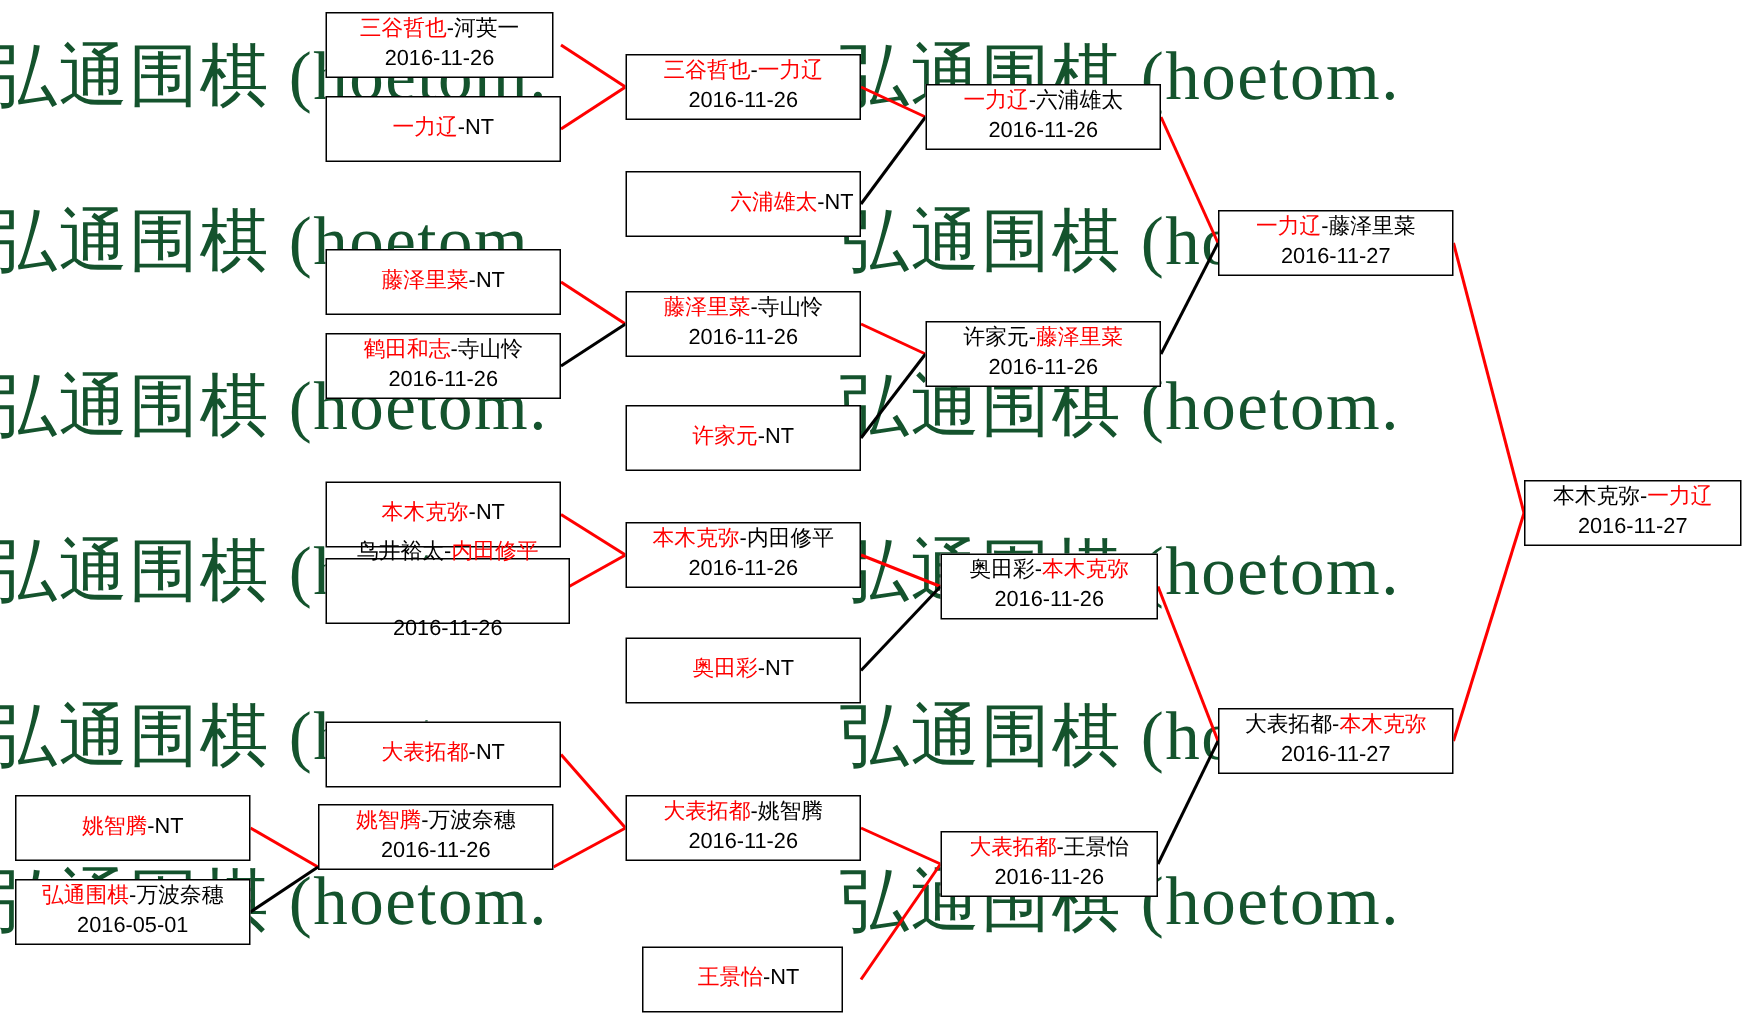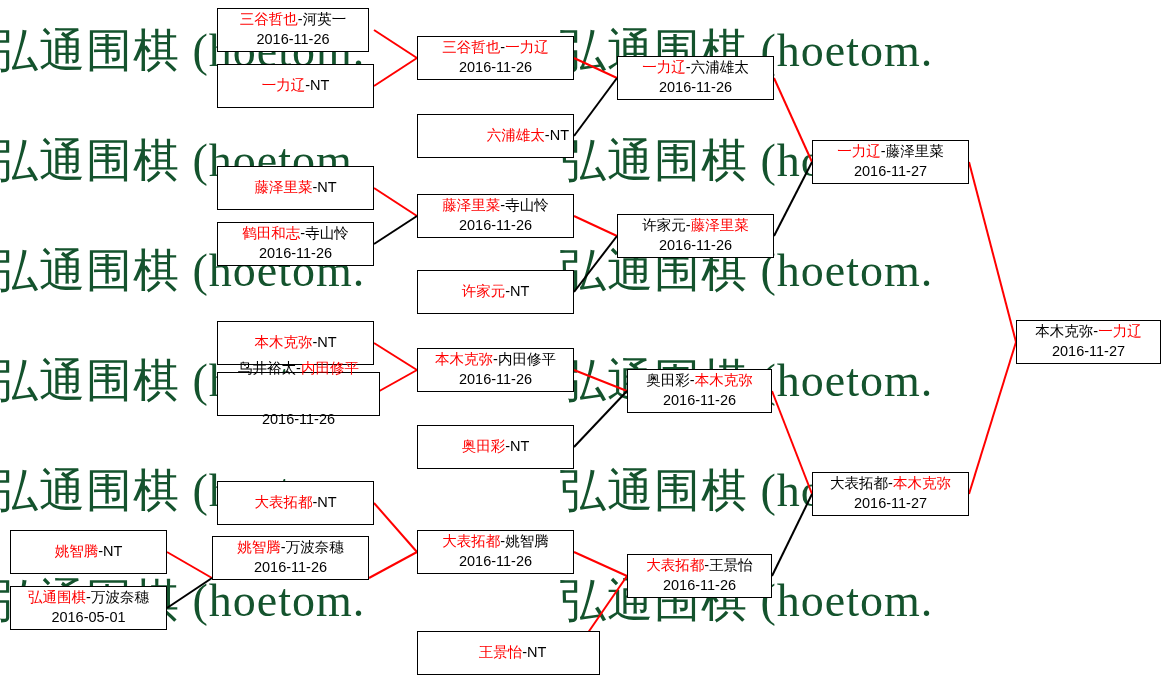--- a/index.html
+++ b/index.html
@@ -175,21 +175,21 @@
         <div class="line2">2016-05-01</div>
       </div>
       <div class="node" style="left: 212px; top: 536px; width: 157px; height: 44px;">
         <div class="line1"><span style="color: rgb(255, 0, 0);">姚智腾</span><span class="sep">-</span><span style="color: rgb(0, 0, 0);">万波奈穗</span></div>
         <div class="line2">2016-11-26</div>
       </div>
       <div class="node" style="left: 417px; top: 530px; width: 157px; height: 44px;">
         <div class="line1"><span style="color: rgb(255, 0, 0);">大表拓都</span><span class="sep">-</span><span style="color: rgb(0, 0, 0);">姚智腾</span></div>
         <div class="line2">2016-11-26</div>
       </div>
-      <div class="node" style="left: 417px; top: 631px; width: 183px; height: 44px; padding-left: 12px;">
+      <div class="node" style="left: 428px; top: 631px; width: 134px; height: 44px; padding-left: 12px;">
         <div class="line1"><span style="color: rgb(255, 0, 0);">王景怡</span><span class="sep">-</span><span style="color: rgb(0, 0, 0);">NT</span></div>
       </div>
       <div class="node" style="left: 627px; top: 554px; width: 145px; height: 44px;">
         <div class="line1"><span style="color: rgb(255, 0, 0);">大表拓都</span><span class="sep">-</span><span style="color: rgb(0, 0, 0);">王景怡</span></div>
         <div class="line2">2016-11-26</div>
       </div>
       <div class="node" style="left: 812px; top: 472px; width: 157px; height: 44px;">
         <div class="line1"><span style="color: rgb(0, 0, 0);">大表拓都</span><span class="sep">-</span><span style="color: rgb(255, 0, 0);">本木克弥</span></div>
         <div class="line2">2016-11-27</div>
       </div>

